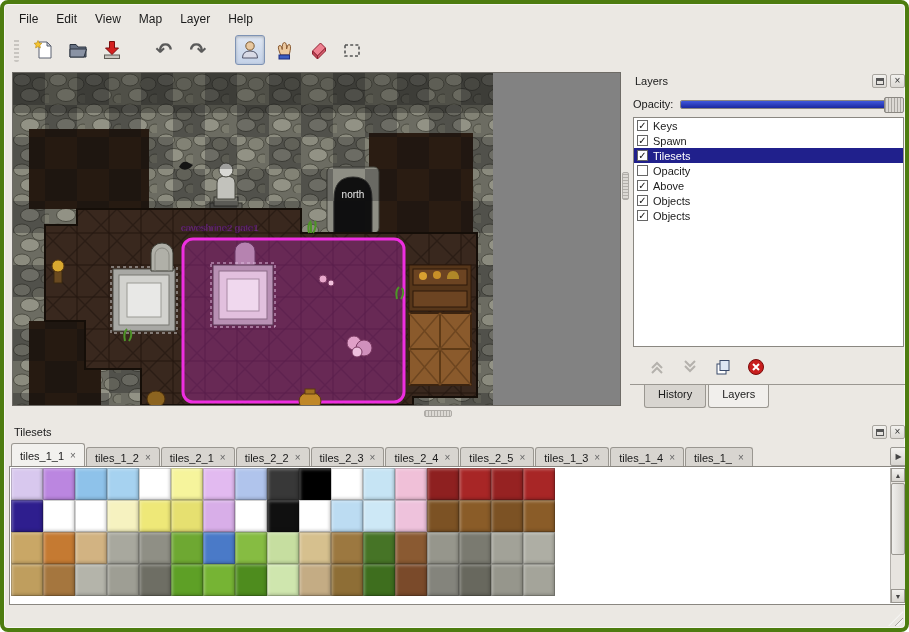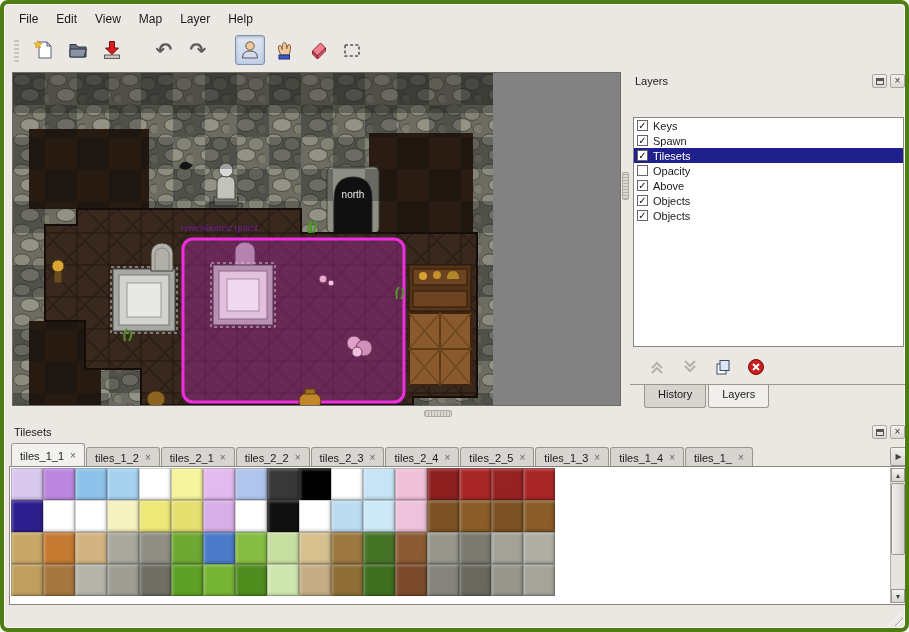--- a/index.html
+++ b/index.html
@@ -265,20 +265,27 @@
   <div class="layers-dock">
     <div class="dock-title">
       <span>Layers</span>
       <span class="spacer"></span>
       <span class="dock-btn">
           <span class="float-glyph"></span>
         </span>
       <span class="dock-btn">
           <span>×</span>
         </span>
+    </div>
+    <div class="opacity-row">
+      <span>Opacity:</span>
+      <div class="slider">
+        <div class="slider-fill" id="opacity-fill" style="width: 100%;"></div>
+        <div class="slider-handle"></div>
+      </div>
     </div>
     <div class="layer-list" id="layer-list">
         <div class="layer-row">
           <span class="checkbox checked">✓</span>
           <span class="layer-label">Keys</span>
         </div>
         <div class="layer-row">
           <span class="checkbox checked">✓</span>
           <span class="layer-label">Spawn</span>
         </div>

